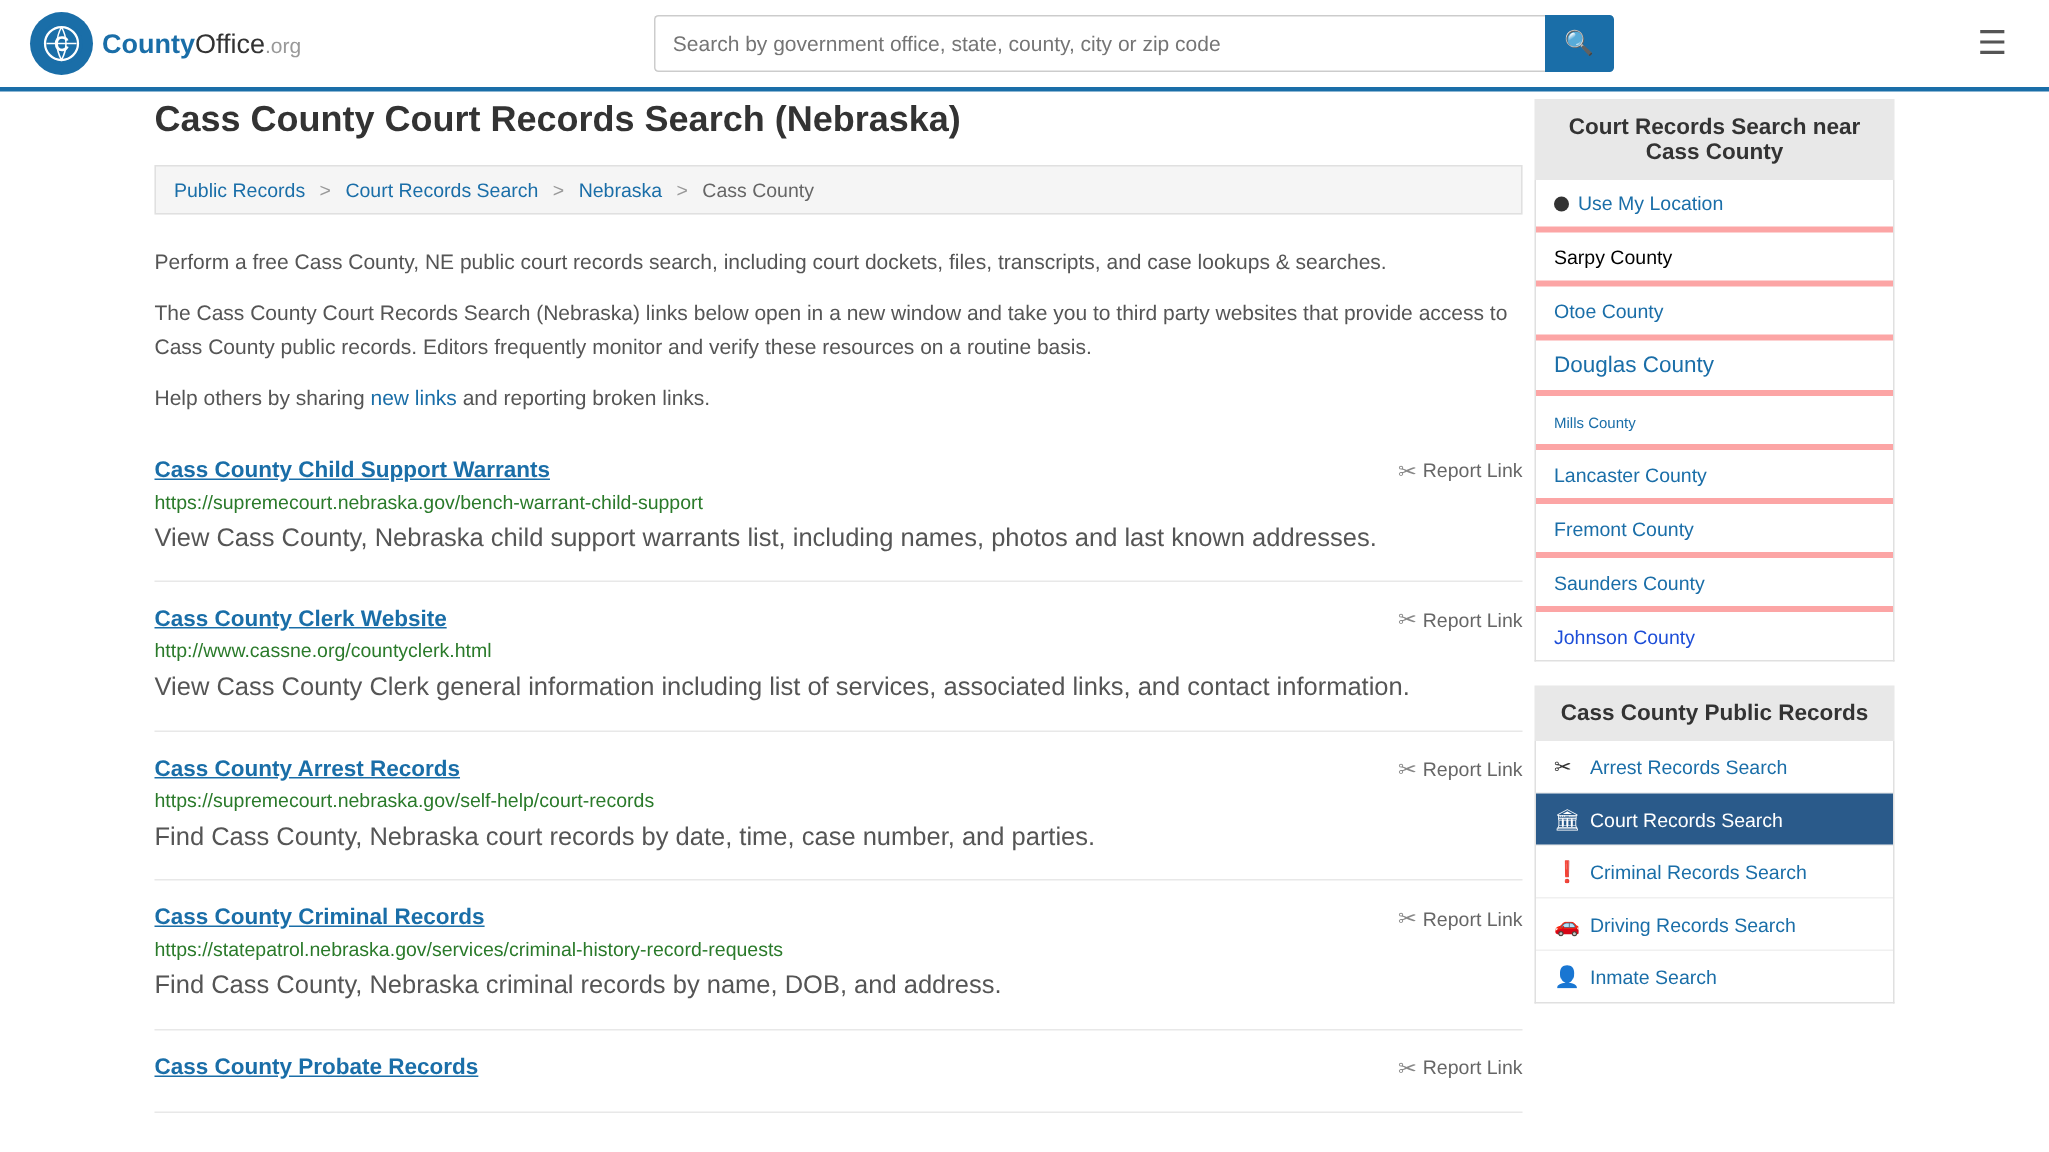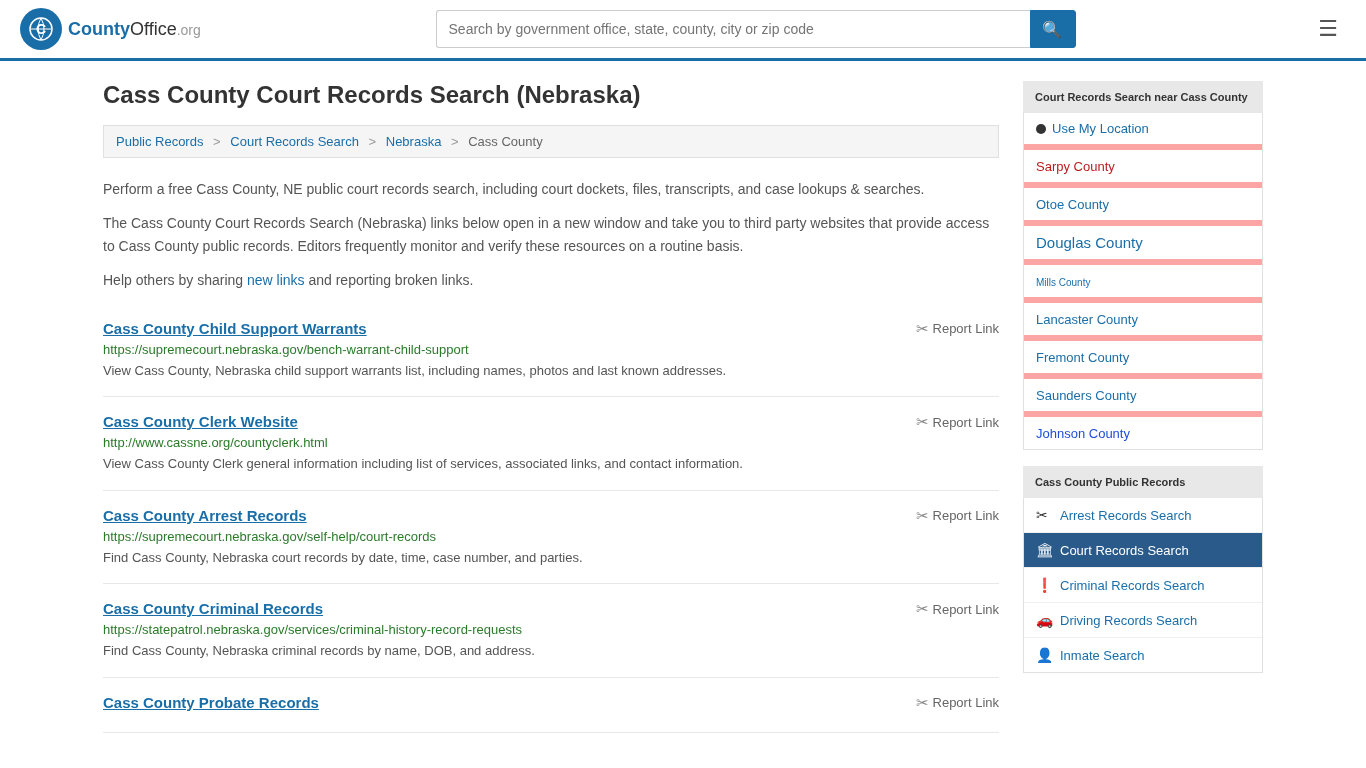--- a/index.html
+++ b/index.html
@@ -66,22 +66,22 @@
       font-size: 22px;
       color: #555;
       padding: 4px 8px;
     }
 
     
     #main {
       display: flex;
       max-width: 1200px;
       margin: 0 auto;
-      padding: 20px 20px 0 20px;
-      gap: 24px;
+      padding: 5px 20px 0 20px;
+      gap: 8px;
     }
 
     
     #content {
       flex: 1;
     }
 
     #page-title {
       font-size: 24px;
       font-weight: bold;
@@ -139,50 +139,51 @@
       display: flex;
       align-items: center;
       gap: 4px;
     }
     .record-url {
       font-size: 13px;
       color: #2a7a2a;
       margin-bottom: 4px;
     }
     .record-desc {
-      font-size: 13px;
+      font-size: 17px;
       color: #555;
       line-height: 1.5;
     }
 
     
     #sidebar {
       width: 240px;
       flex-shrink: 0;
     }
 
     .sidebar-section {
       margin-bottom: 16px;
     }
     .sidebar-section-title {
       background: #e8e8e8;
       padding: 10px 12px;
-      font-size: 11px;
+      font-size: 15px;
       font-weight: bold;
       color: #333;
       margin-bottom: 0;
+      text-align: center;
     }
 
     .nearby-list {
       list-style: none;
       border: 1px solid #e0e0e0;
       border-top: none;
     }
     .nearby-list li {
-      border-bottom: 6px solid #fca5a5;
+      border-bottom: 4px solid #fca5a5;
       padding: 8px 12px;
     }
     .nearby-list li:last-child { border-bottom: none; }
     .nearby-list a {
       color: #1a6ea8;
       text-decoration: none;
       font-size: 13px;
     }
     .use-location {
       display: flex;
@@ -346,21 +347,21 @@
 
     <div class="sidebar-section">
       <div class="sidebar-section-title">Court Records Search near Cass County</div>
       <ul class="nearby-list" id="nearby-list">
         <li>
           <div class="use-location">
             <span class="location-dot"></span>
             <a style="color:#1a6ea8;text-decoration:none;font-size:13px;">Use My Location</a>
           </div>
         </li>
-      <li><a href="#" style="color:#b91c1c;text-decoration:none;font-size:13px;">Sarpy County</a></li>
+      <li><a href="#" style="color:#000000;text-decoration:none;font-size:13px;">Sarpy County</a></li>
           <li><a href="#" style="color:#1a6ea8;text-decoration:none;font-size:13px;">Otoe County</a></li>
           <li><a href="#" style="color:#1a6ea8;text-decoration:none;font-size:15px;">Douglas County</a></li>
           <li><a href="#" style="color:#1a6ea8;text-decoration:none;font-size:10px;">Mills County</a></li>
           <li><a href="#" style="color:#1a6ea8;text-decoration:none;font-size:13px;">Lancaster County</a></li>
           <li><a href="#" style="color:#1a6ea8;text-decoration:none;font-size:13px;">Fremont County</a></li>
           <li><a href="#" style="color:#1a6ea8;text-decoration:none;font-size:13px;">Saunders County</a></li>
           <li><a href="#" style="color:#1d4ed8;text-decoration:none;font-size:13px;">Johnson County</a></li>
         </ul>
     </div>
 

